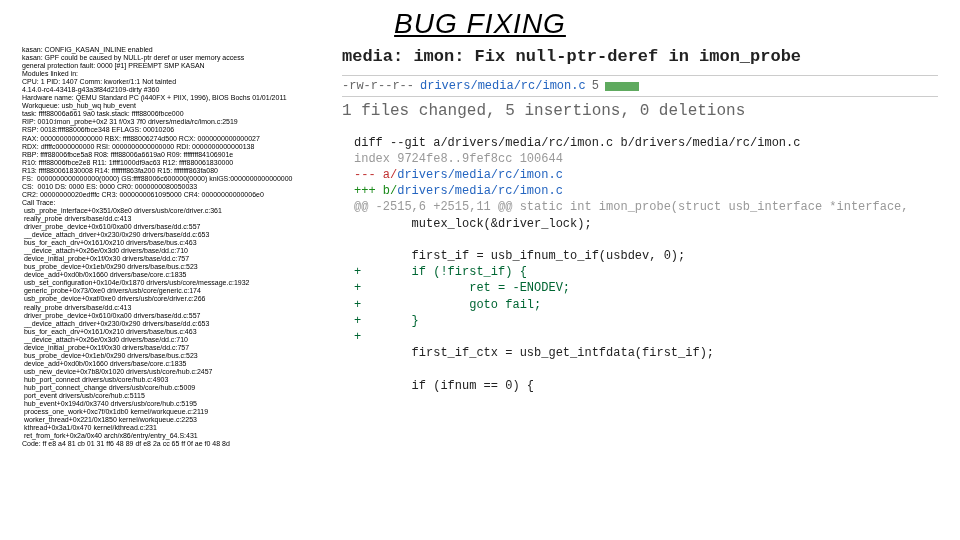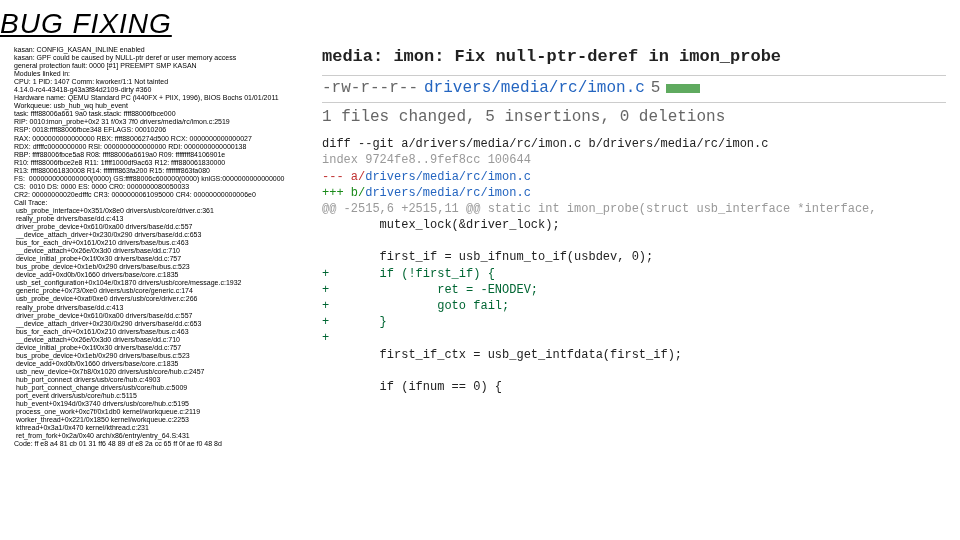--- a/index.html
+++ b/index.html
@@ -1,29 +1,29 @@
 <!DOCTYPE html>
 <html><head>
 <meta charset="utf-8">
 <style>
   html,body{margin:0;padding:0;background:#fff;font-family:Arial,Helvetica,sans-serif;width:960px;height:540px;overflow:hidden}
-  .title{font-style:italic;text-decoration:underline;font-size:28px;font-weight:400;margin:8px 0 6px 0;letter-spacing:1px}
-  .cols{display:flex;gap:0;padding:0 14px}
+  .title{font-style:italic;text-decoration:underline;font-size:28px;font-weight:400;text-align:center;margin:8px 0 6px 0;letter-spacing:1px}
+  .cols{display:flex;gap:12px;padding:0 22px}
   .left{width:308px;font-size:7px;line-height:1.15;color:#000;white-space:pre-wrap;font-family:Arial,Helvetica,sans-serif}
   .right{flex:1;font-family:"Courier New",monospace;font-size:12px;line-height:1.35;color:#444}
   .hdr{font-size:17px;font-weight:bold;color:#222;margin-bottom:6px}
   .para{color:#666;margin-bottom:8px}
   .sig{color:#888;margin-bottom:10px}
   .diffstat{font-weight:bold;color:#333;margin-bottom:2px;font-size:13px}
   hr{border:none;border-top:1px solid #ccc;margin:2px 0}
-  .filerow{display:flex;align-items:center;gap:6px;font-size:16px;color:#666}
+  .filerow{display:flex;align-items:center;gap:6px;font-size:12px;color:#666}
   .filerow a{color:#2465c0;text-decoration:none}
   .bar{display:inline-block;width:34px;height:9px;background:#5faa5f}
   .summary{color:#666;margin:4px 0 8px 0;font-size:16px}
-  pre.diff{margin:0;font-family:"Courier New",monospace;font-size:12px;color:#222;line-height:1.35}
+  pre.diff{margin:12px;font-family:"Courier New",monospace;font-size:12px;color:#222;line-height:1.35}
   .d-gray{color:#999}
   .d-blue{color:#2465c0}
   .d-red{color:#c03030}
   .d-green{color:#1a8a1a}
   .d-plus{color:#063}
 </style>
 </head>
 <body>
 
 <div class="title">BUG FIXING</div>

